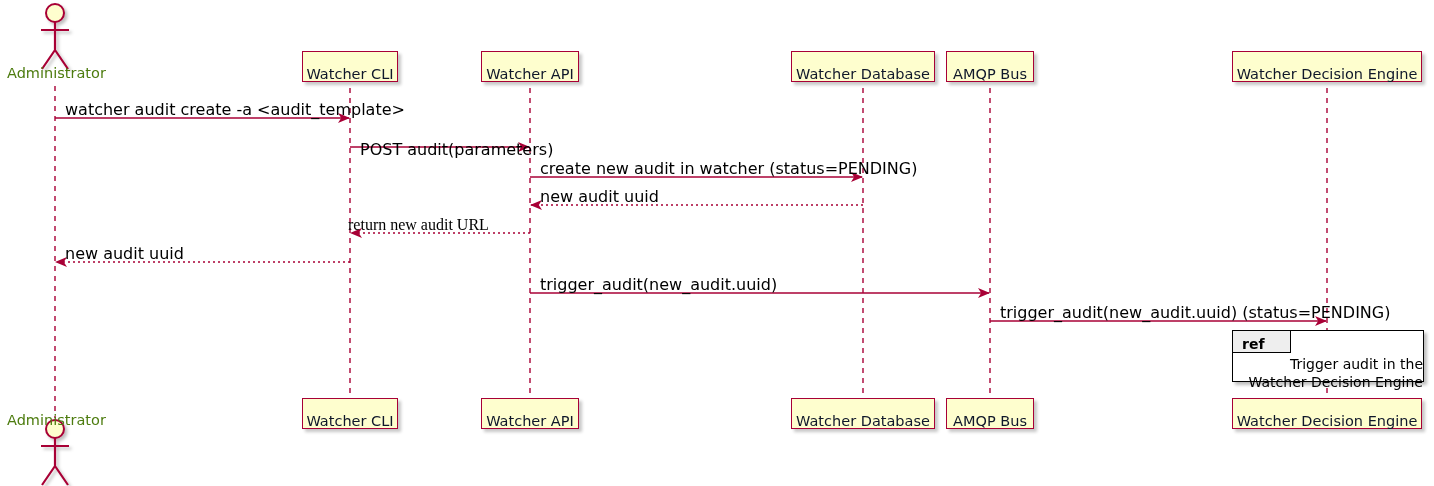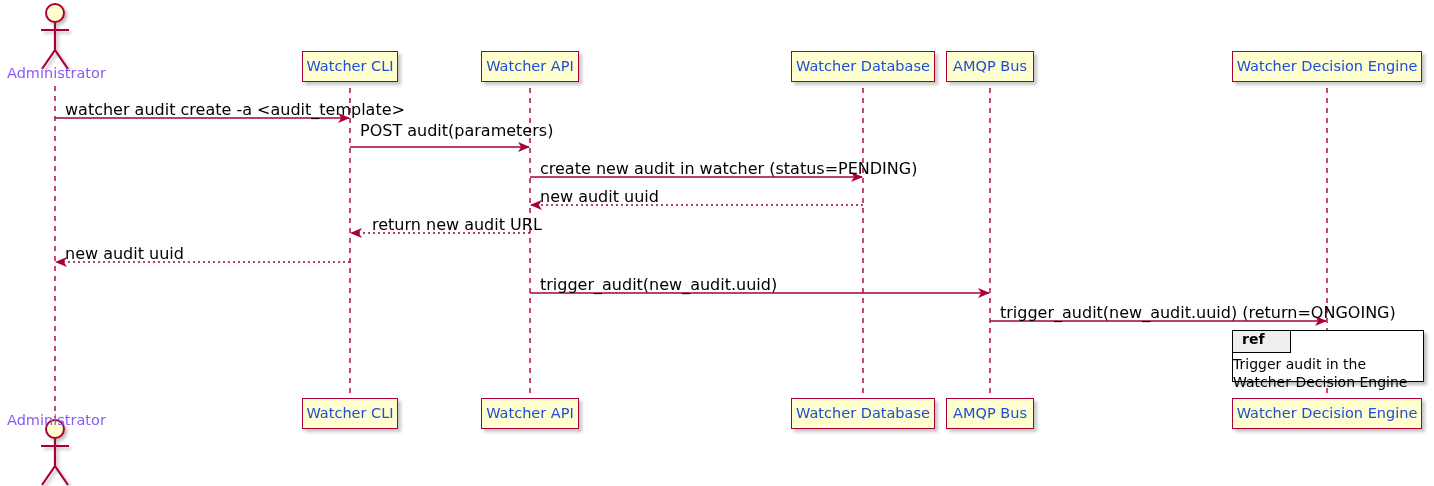--- a/index.html
+++ b/index.html
@@ -4,30 +4,30 @@
 <style>
   html,body{margin:0;padding:0;background:#ffffff;}
   body{font-family:"DejaVu Sans","Liberation Sans",sans-serif;}
   #diagram{position:relative;width:1434px;height:486px;overflow:hidden;background:#fff;}
   #svg-layer{position:absolute;left:0;top:0;width:1434px;height:486px;}
   .p-box{
     position:absolute;
     background:#FEFECE;
     border:1.5px solid #A80036;
     box-shadow:3px 3px 3px rgba(0,0,0,0.22);
-    color:#1d4ed8;
+    color:#0f172a;
     font-size:14.5px;
     line-height:1;
-    display:flex;align-items:center;justify-content:center;
+    display:flex;align-items:flex-end;justify-content:center;
     box-sizing:border-box;
     white-space:nowrap;
   }
   .actor-label{
     position:absolute;
-    color:#8b5cf6;
+    color:#4d7c0f;
     font-size:14.5px;
     white-space:nowrap;
   }
   .msg-label{
     position:absolute;
     color:#000;
     font-size:16px;
     white-space:nowrap;
     line-height:1;
   }
@@ -41,28 +41,28 @@
   .ref-tab{
     position:absolute;
     left:0;top:0;
     height:22px;
     background:#EEEEEE;
     border-right:1.6px solid #000;
     border-bottom:1.6px solid #000;
     font-weight:bold;
     font-size:14px;
     color:#000;
-    display:flex;align-items:flex-start;
+    display:flex;align-items:flex-end;
     padding-left:9px;
     box-sizing:border-box;
   }
   .ref-body{
     position:absolute;
     left:0;top:24px;right:0;
-    text-align:left;
+    text-align:right;
     font-size:14px;
     color:#000;
     line-height:1.32;
   }
 </style>
 </head>
 <body>
 
 <div id="diagram">
 
@@ -125,27 +125,27 @@
       <div class="p-box" style="left: 946px; top: 51px; width: 88px; height: 31px;">
         <span>AMQP Bus</span>
       </div>
       <div class="p-box" style="left: 1232px; top: 51px; width: 190px; height: 31px;">
         <span>Watcher Decision Engine</span>
       </div>
     </div>
 
   <div id="message-labels">
       <div class="msg-label" style="left: 65px; top: 102px;">watcher audit create -a &lt;audit_template&gt;</div>
-      <div class="msg-label" style="left: 360px; top: 123px;">POST audit(parameters)</div>
+      <div class="msg-label" style="left: 360px; top: 142px;">POST audit(parameters)</div>
       <div class="msg-label" style="left: 540px; top: 161px;">create new audit in watcher (status=PENDING)</div>
       <div class="msg-label" style="left: 540px; top: 189px;">new audit uuid</div>
-      <div class="msg-label" style="left: 372px; top: 217px;">return new audit URL</div>
+      <div class="msg-label" style="left: 348px; top: 217px; font-family: Liberation Serif, serif;">return new audit URL</div>
       <div class="msg-label" style="left: 65px; top: 246px;">new audit uuid</div>
       <div class="msg-label" style="left: 540px; top: 277px; text-align: center;">trigger_audit(new_audit.uuid)</div>
-      <div class="msg-label" style="left: 1000px; top: 305px;">trigger_audit(new_audit.uuid) (return=ONGOING)</div>
+      <div class="msg-label" style="left: 1000px; top: 305px;">trigger_audit(new_audit.uuid) (status=PENDING)</div>
     </div>
 
   <div id="footer-boxes">
       <div class="actor-label" style="left: 7px; top: 412px;">Administrator</div>
       <div class="p-box" style="left: 302px; top: 398px; width: 96px; height: 31px;">
         <span>Watcher CLI</span>
       </div>
       <div class="p-box" style="left: 481px; top: 398px; width: 98px; height: 31px;">
         <span>Watcher API</span>
       </div>

